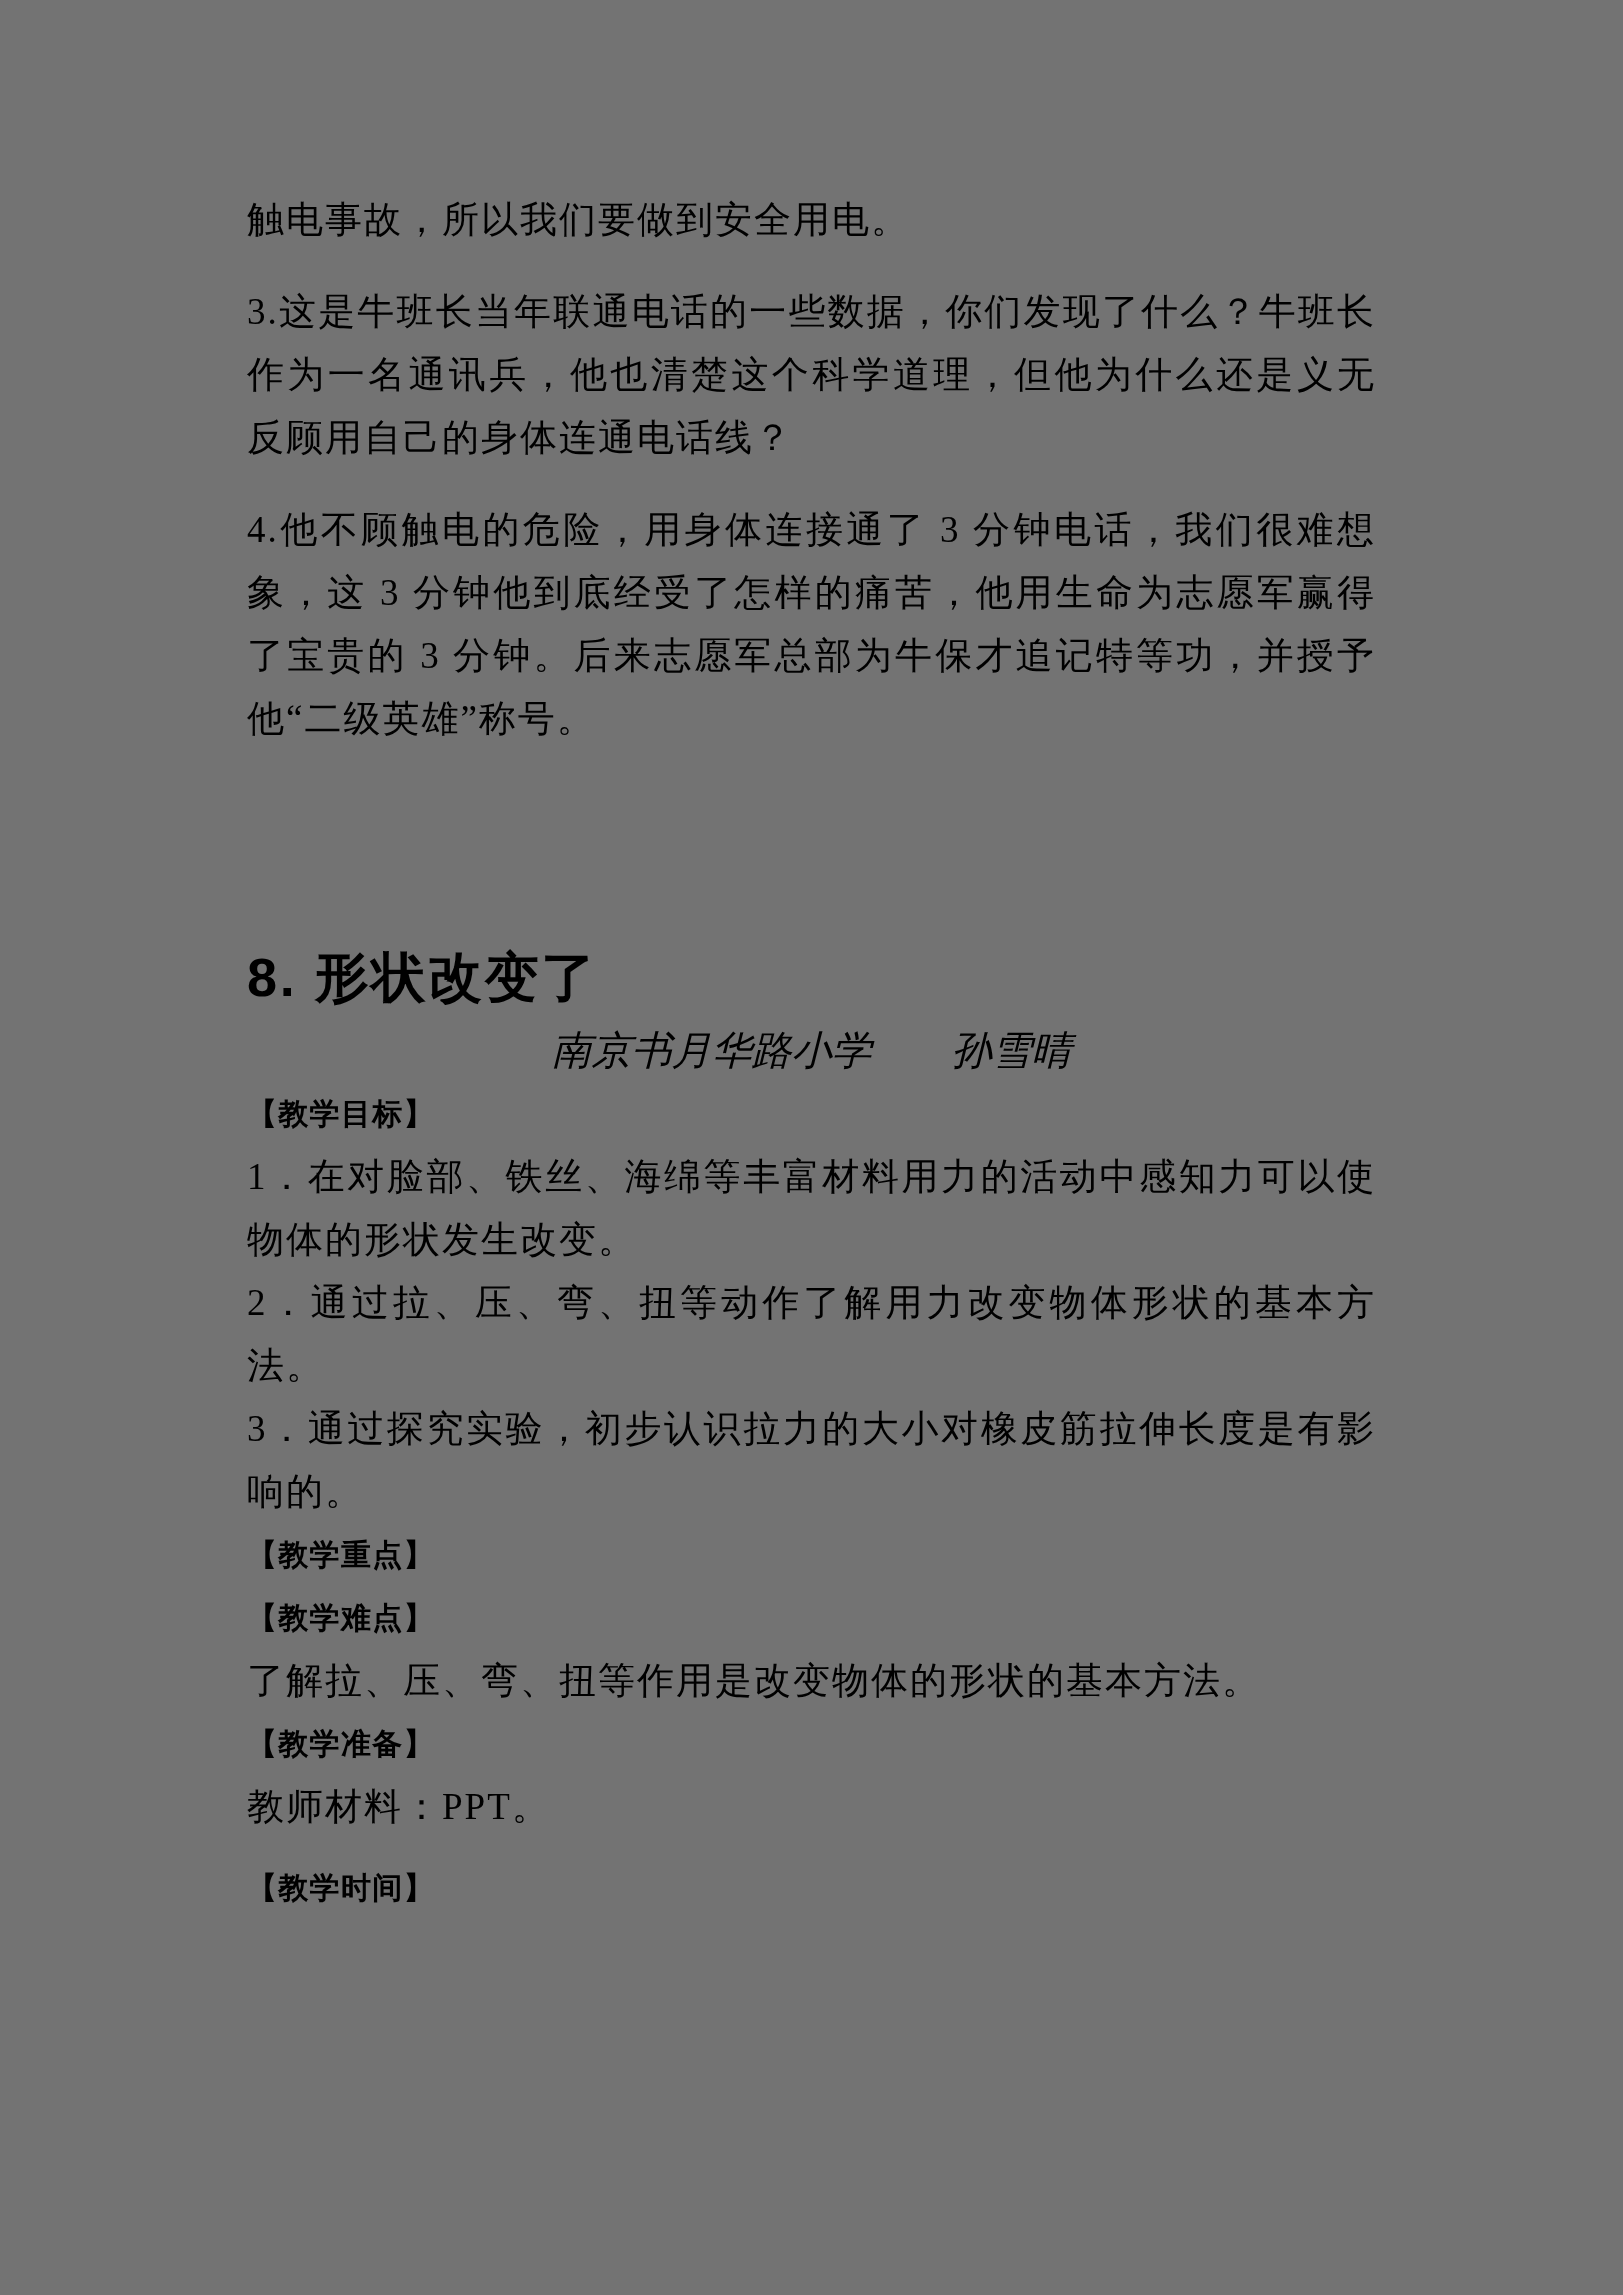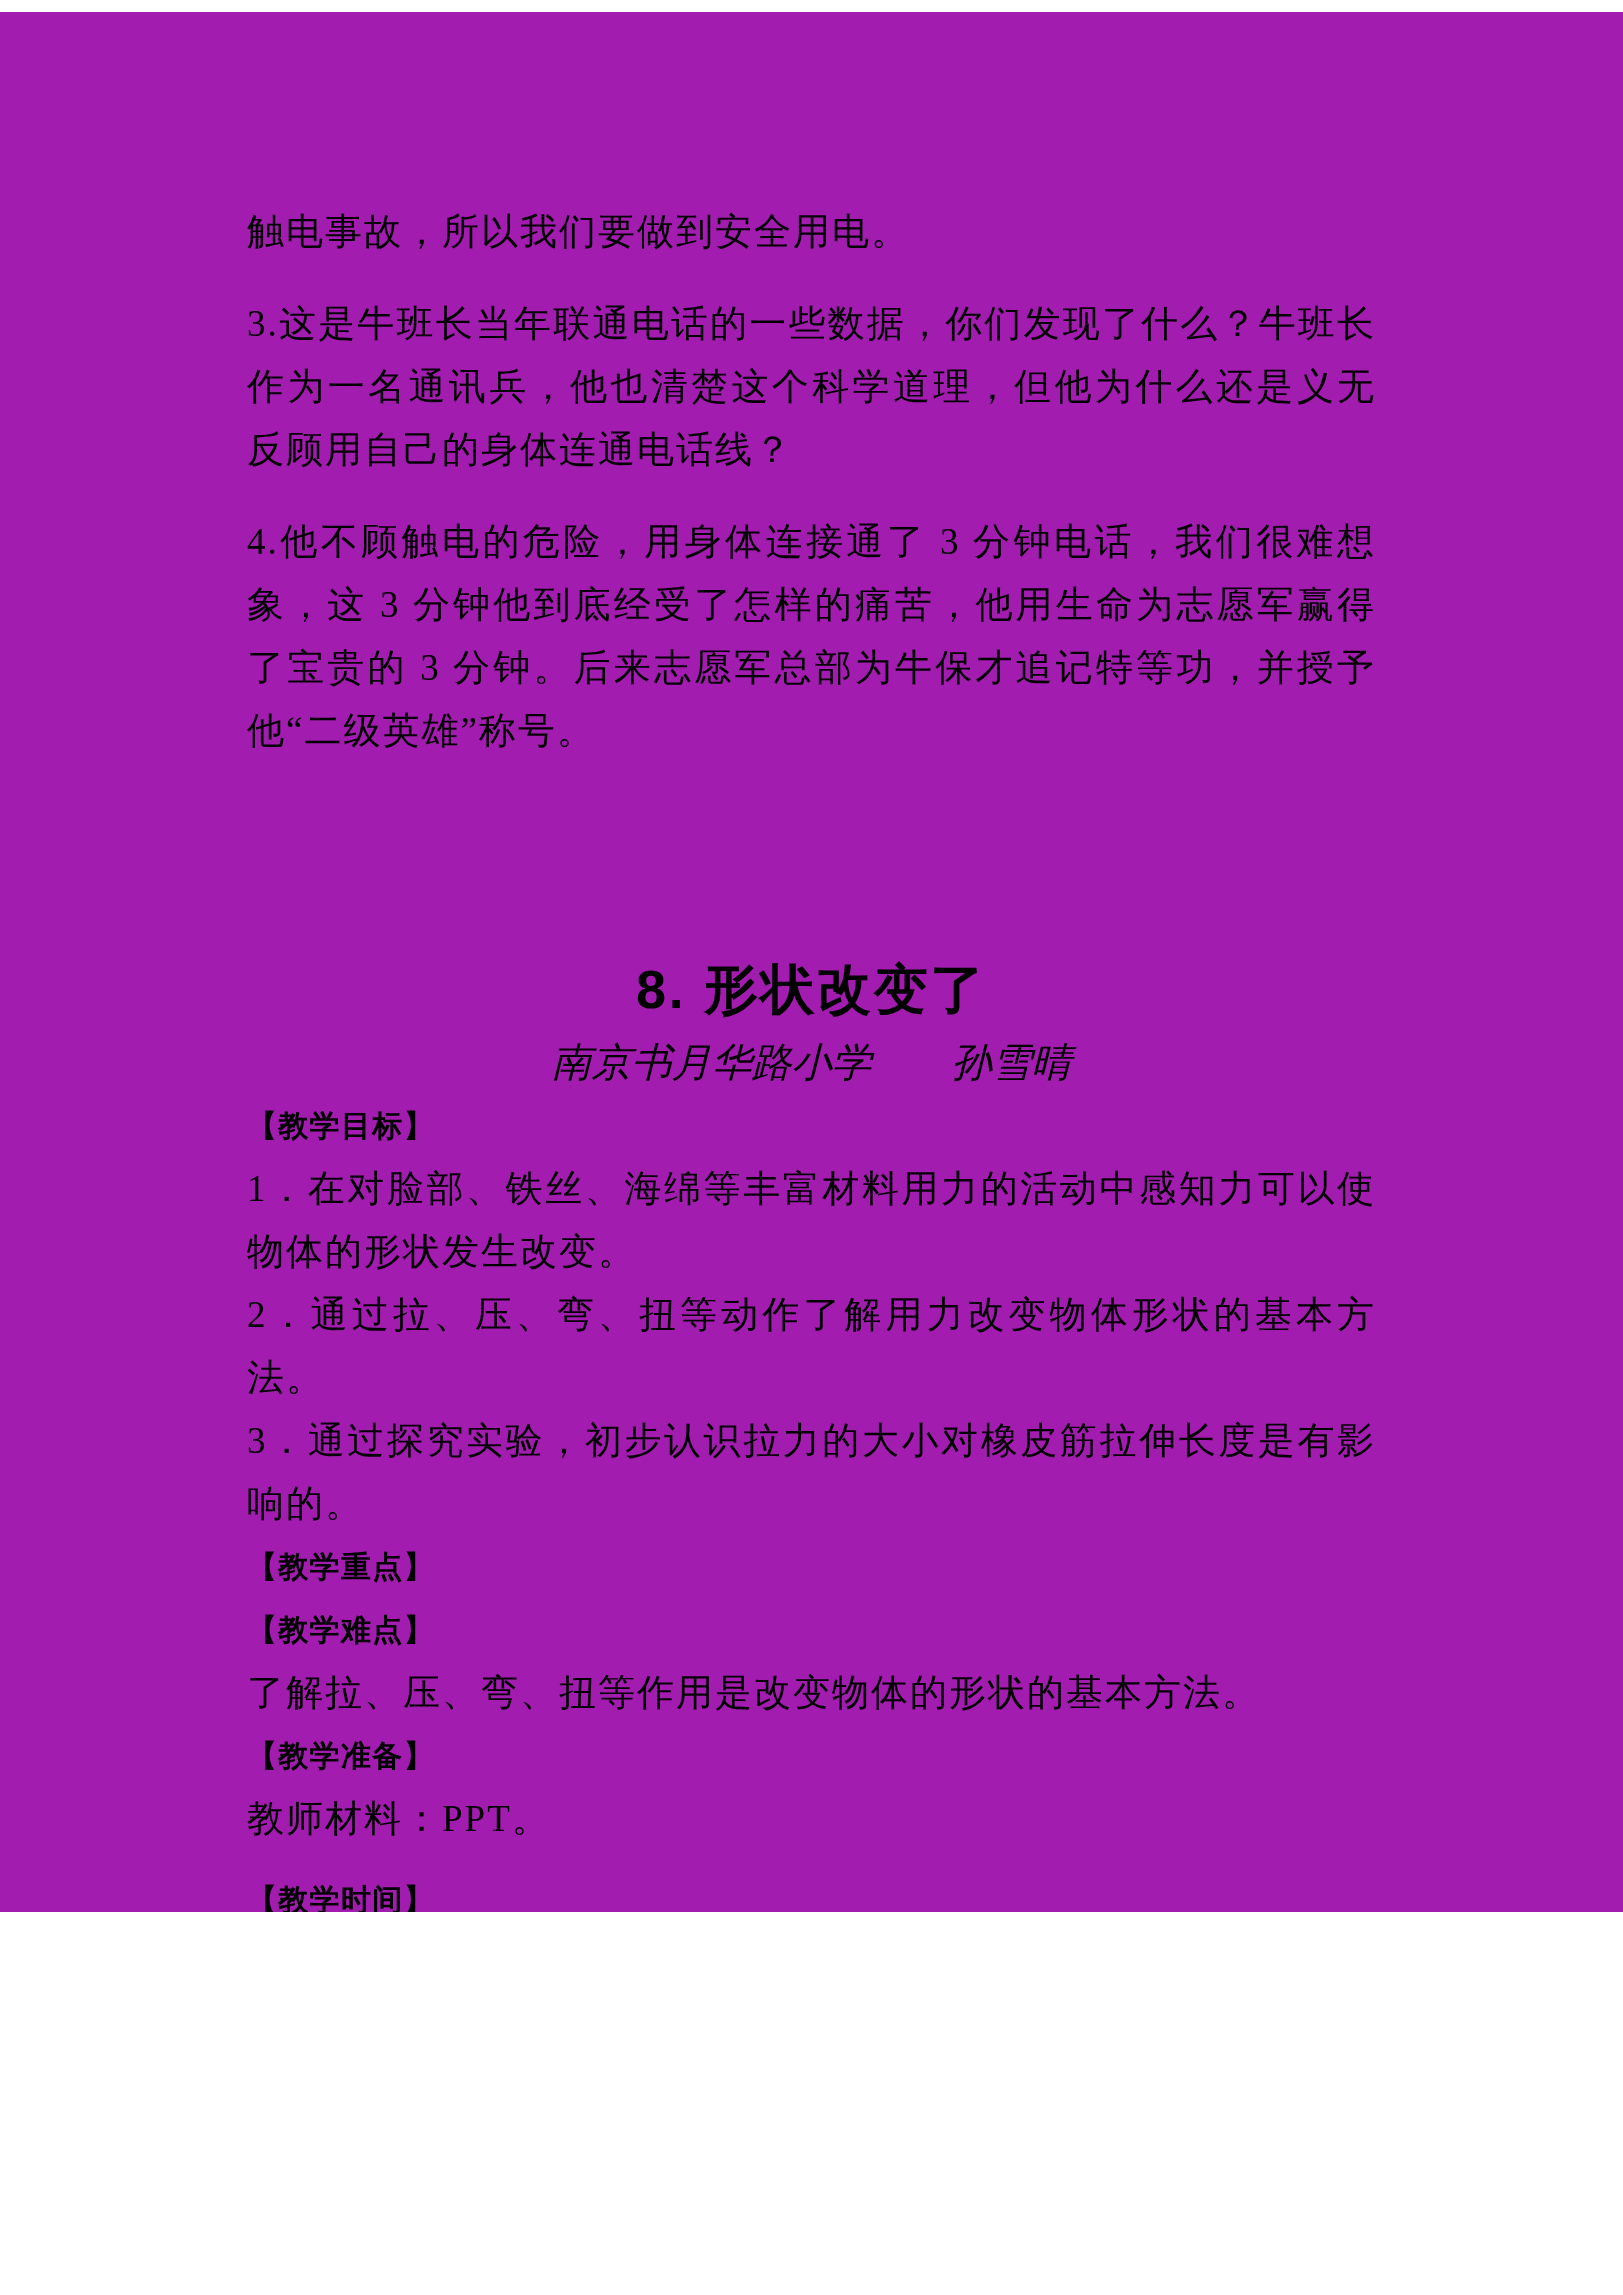--- a/index.html
+++ b/index.html
@@ -3,23 +3,23 @@
 <meta charset="utf-8">
 <style>
   html, body {
     margin: 0;
     padding: 0;
     background: #ffffff;
   }
   .page {
     position: relative;
     width: 1623px;
-    height: 1900px;
-    margin: 12px auto;
-    background: #a21caf;
+    height: 2295px;
+    margin: 0 auto;
+    background: #737373;
     color: #000000;
     box-sizing: border-box;
     padding: 188px 247px 0 247px;
     overflow: hidden;
   }
   .body-para {
     font-family: "Liberation Serif", serif;
     font-size: 37px;
     line-height: 63px;
     letter-spacing: 2px;
@@ -28,21 +28,20 @@
     word-break: break-all;
   }
   .big-gap {
     height: 156px;
   }
   .doc-title {
     font-family: "Liberation Sans", sans-serif;
     font-weight: bold;
     font-size: 54px;
     line-height: 84px;
-    text-align: center;
     letter-spacing: 2.6px;
     margin: 0;
   }
   .byline {
     font-family: "Liberation Serif", serif;
     font-style: italic;
     font-size: 40px;
     line-height: 63px;
     text-align: center;
     margin: 0;

